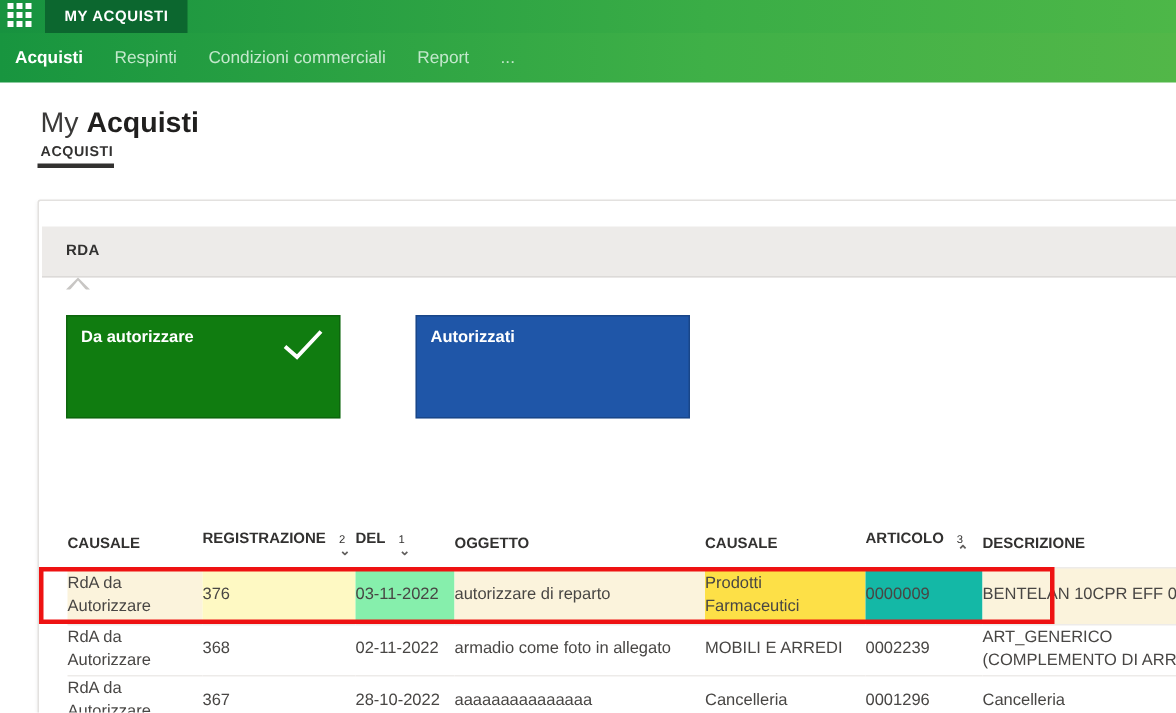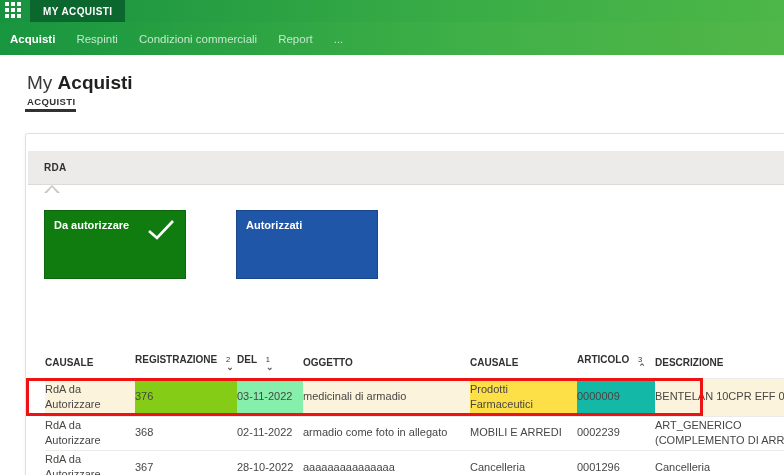--- a/index.html
+++ b/index.html
@@ -111,21 +111,21 @@
     border-bottom: 7px solid #ffffff;
   }
 
   
   .tiles {
     position: absolute; left: 18px; top: 76px;
     display: flex; gap: 18px;
   }
   .tile {
     position: relative;
-    width: 142px; height: 69px;
+    width: 183px; height: 69px;
     border: 1px solid rgba(0,0,0,.18);
     color: #fff;
     cursor: pointer;
   }
   .tile-label {
     position: absolute; left: 9px; top: 8px;
     font-size: 11px; font-weight: bold;
   }
   .tile-check { position: absolute; right: 9px; top: 7px; }
 
@@ -261,23 +261,23 @@
                 <span class="num">3</span>
                 <span class="chev">⌃</span>
               </span>
           </th>
           <th>DESCRIZIONE</th>
         </tr>
       </thead>
       <tbody>
         <tr class="row1 highlight">
           <td style="background: rgb(251, 243, 220);">RdA da Autorizzare</td>
-          <td style="background: #84cc16;">376</td>
+          <td style="background: #fef9c3;">376</td>
           <td class="nowrap" style="background: #86efac;">03-11-2022</td>
-          <td style="background: rgb(251, 243, 220);">medicinali di armadio</td>
+          <td style="background: rgb(251, 243, 220);">autorizzare di reparto</td>
           <td style="background: #fde047;">Prodotti Farmaceutici</td>
           <td style="background: #14b8a6;">0000009</td>
           <td class="nowrap" style="background: rgb(251, 243, 220);">BENTELAN 10CPR EFF 0,5MG</td>
         </tr>
         <tr class="row2">
           <td>RdA da Autorizzare</td>
           <td>368</td>
           <td class="nowrap">02-11-2022</td>
           <td>armadio come foto in allegato</td>
           <td>MOBILI E ARREDI</td>

